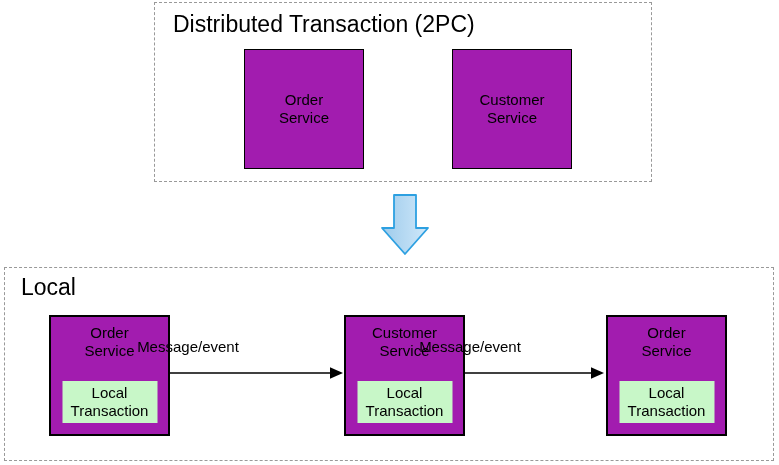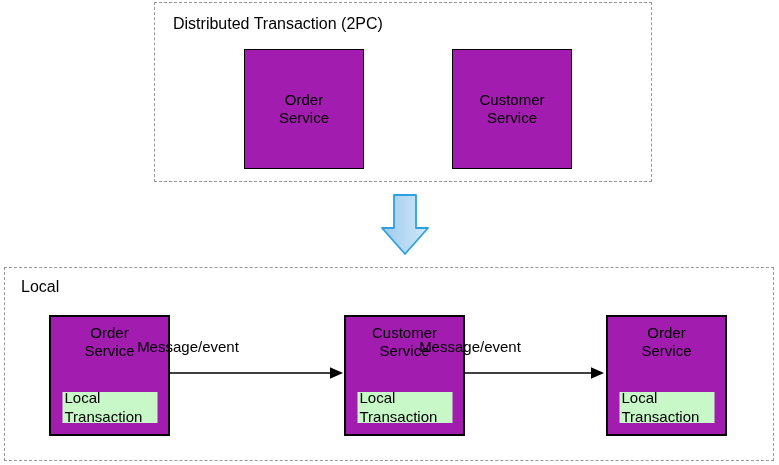--- a/index.html
+++ b/index.html
@@ -19,21 +19,21 @@
   .group {
     position: absolute;
     border: 1px dashed var(--dashed-border, #999999);
     background: transparent;
     box-sizing: border-box;
   }
   .group-2pc { left: 154px; top: 2px; width: 498px; height: 180px; }
   .group-saga { left: 4px; top: 267px; width: 770px; height: 194px; }
   .group-title {
     position: absolute;
-    font-size: 16px;
+    font-size: 23px;
     line-height: 22px;
     white-space: nowrap;
     color: #000;
   }
   .title-2pc { left: 18px; top: 10px; }
   .title-saga { left: 16px; top: 8px; }
 
   .node {
     position: absolute;
     box-sizing: border-box;
@@ -61,24 +61,24 @@
   .node-saga .node-label {
     position: absolute;
     top: 7px; left: 50%;
     transform: translateX(-50%);
     width: 84px;
   }
   .local-tx {
     position: absolute;
     bottom: 11px; left: 50%;
     transform: translateX(-50%);
-    width: 95px; height: 31px;
+    width: 95px; height: 42px;
     background: var(--local-transaction-bg, #c8f7c8);
     display: flex; align-items: center; justify-content: center;
-    font-size: 15px; line-height: 1.22; text-align: left;
+    font-size: 15px; line-height: 1.22; text-align: center;
   }
   .local-tx .inner-label { width: 90px; }
 
   .edge-label {
     position: absolute;
     top: 70px;
     width: 150px;
     text-align: center;
     font-size: 15px;
     line-height: 18px;

